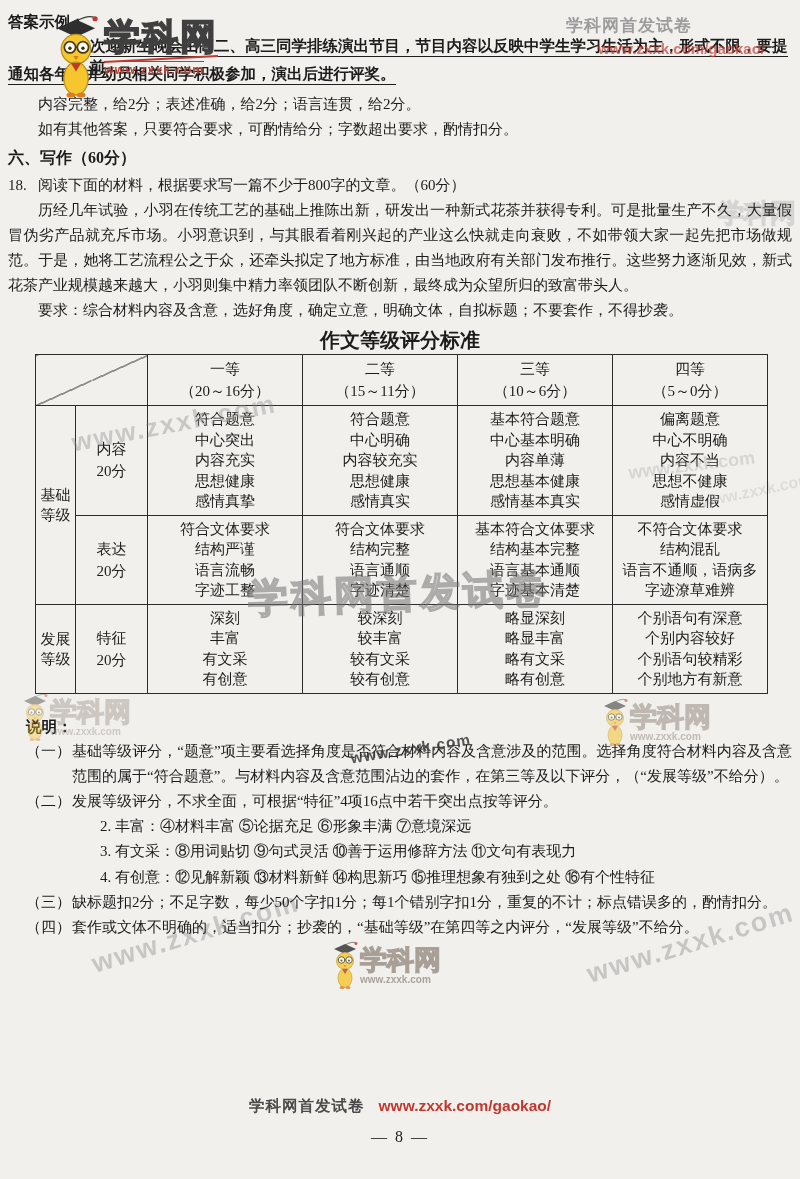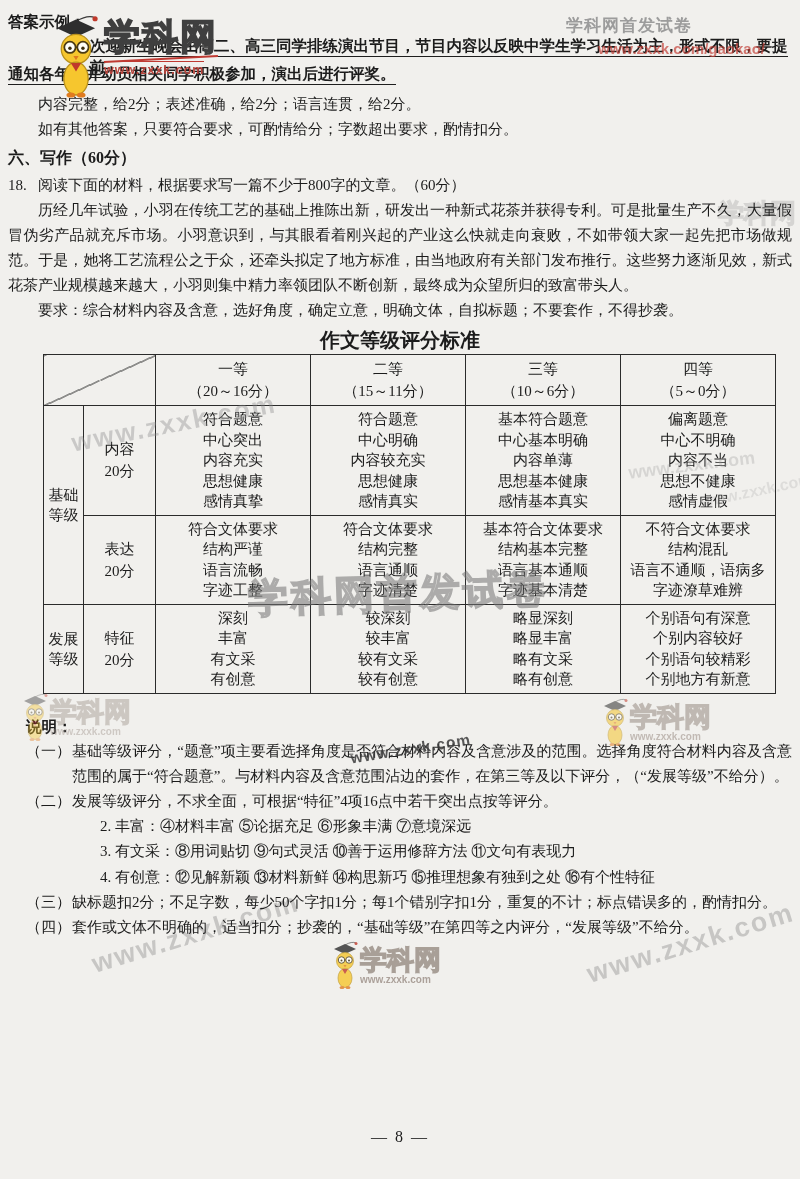--- a/index.html
+++ b/index.html
@@ -18,21 +18,21 @@
   
   .flow{position:absolute;left:8px;right:8px;top:92px;z-index:2;}
   .flow p{margin:0;line-height:25px;}
   .indent{text-indent:2em;}
   .section-heading{font-weight:bold;font-size:16px;line-height:26px;margin:3px 0 1px;}
   .q-line{display:flex;line-height:26px;}
   .q-num{flex:0 0 30px;}
   .material{text-indent:2em;text-align:justify;line-height:26px;margin:1px 0;}
   
   .rubric-title{text-align:center;font-weight:bold;font-size:20px;margin:6px 0 3px;line-height:22px;}
-  table.rubric{border-collapse:collapse;margin-left:35px;width:733px;table-layout:fixed;z-index:2;position:relative;}
+  table.rubric{border-collapse:collapse;margin-left:27px;width:733px;table-layout:fixed;z-index:2;position:relative;}
   table.rubric th,table.rubric td{border:1.4px solid #2b2b2b;padding:3px 2px;text-align:center;font-size:15px;line-height:20px;font-weight:normal;}
   col.c-group{width:40px;}col.c-cat{width:72px;}col.c-grade{width:155px;}
   th.diag{background:linear-gradient(to bottom right,transparent 49.5%,#2b2b2b 49.5%,#2b2b2b 50.5%,transparent 50.5%);}
   .grade-h div{line-height:22px;}
   td.vlabel{word-break:break-all;line-height:30px;font-size:15.5px;padding:0 10px;}
   td.cat div{line-height:22px;}
   td.cell div{line-height:20.5px;}
   
   .notes{margin-top:20px;}
   .notes-heading{font-weight:bold;font-size:15.5px;line-height:25px;margin-left:18px;}
@@ -317,15 +317,19 @@
     <svg class="mascot">
         <use href="#mascot"></use>
       </svg>
     <div>
       <div class="mini-text">学科网</div>
       <div class="mini-url sans">www.zxxk.com</div>
     </div>
   </div>
   <div class="wm wm-br sans">www.zxxk.com</div>
 
+  <div class="footer sans">
+    <span class="f-label">学科网首发试卷</span>
+    <span class="f-url">www.zxxk.com/gaokao/</span>
+  </div>
   <div class="page-num">— 8 —</div>
 
 </div>
 
 </body></html>

